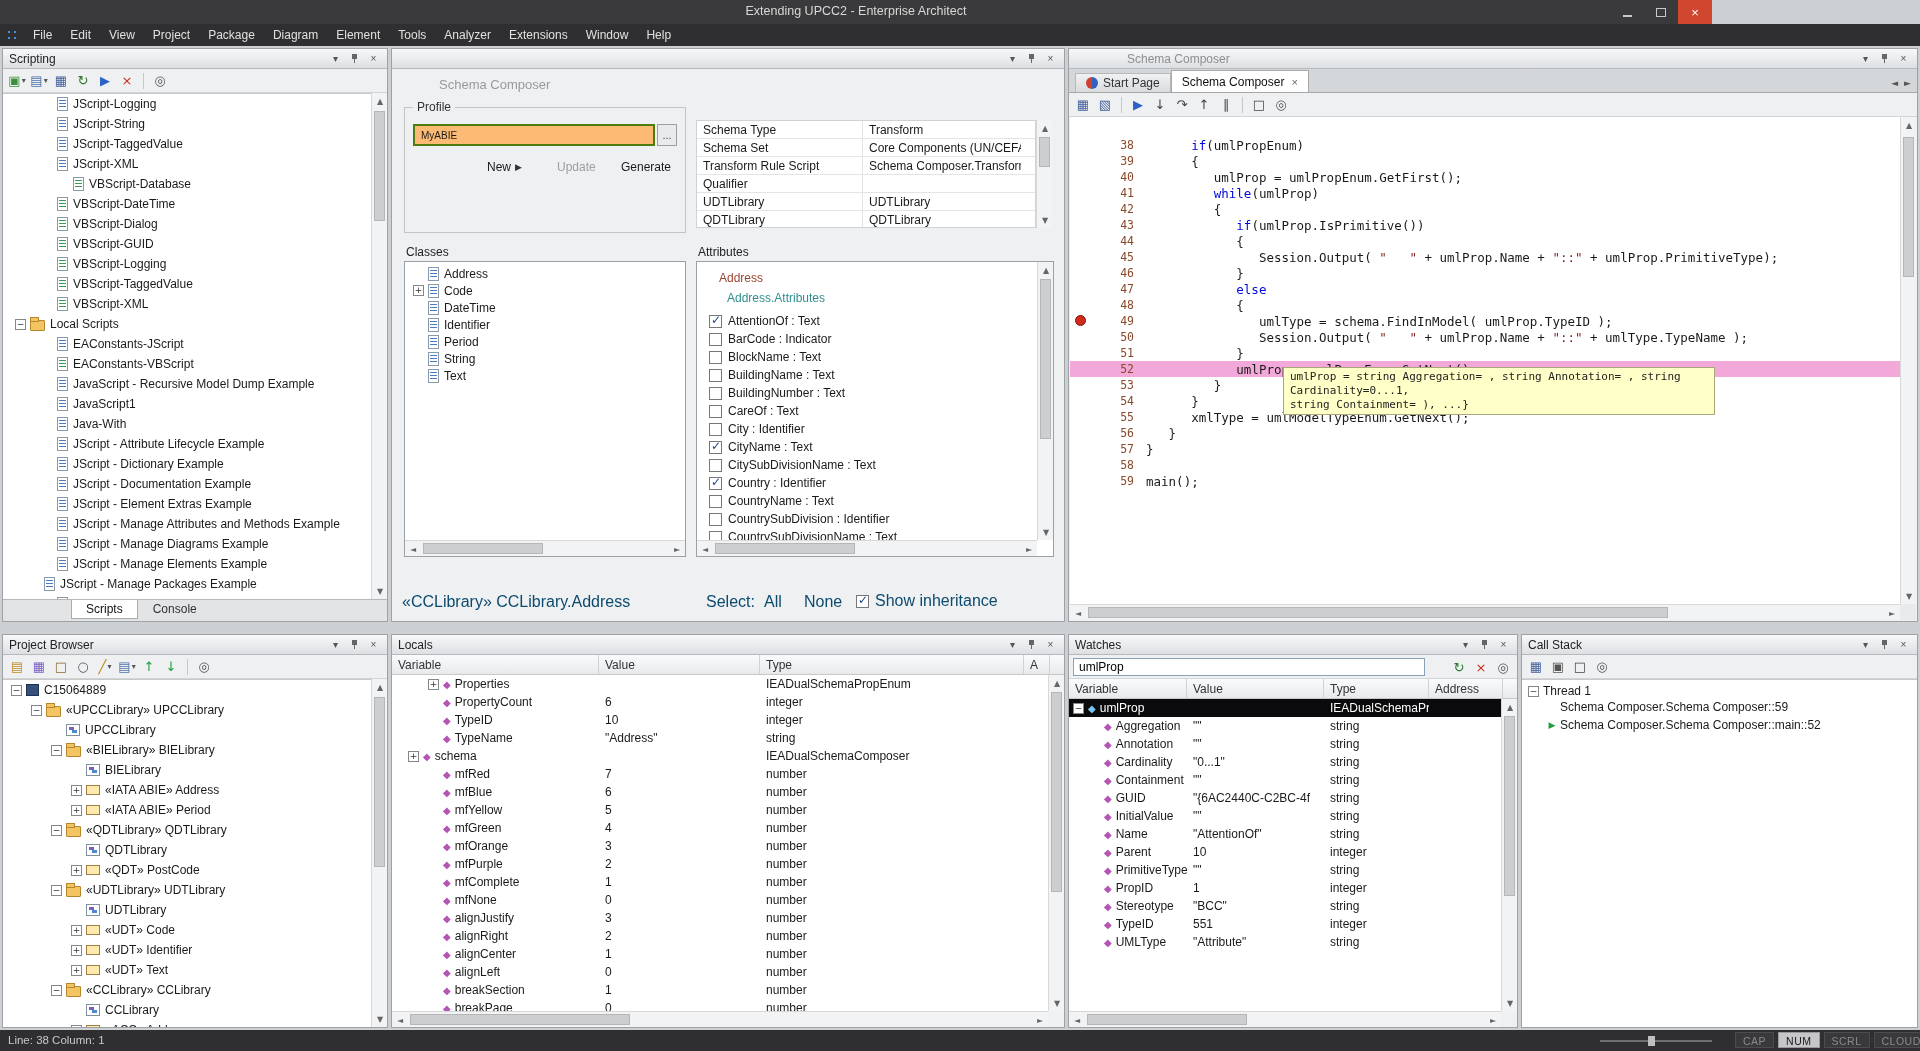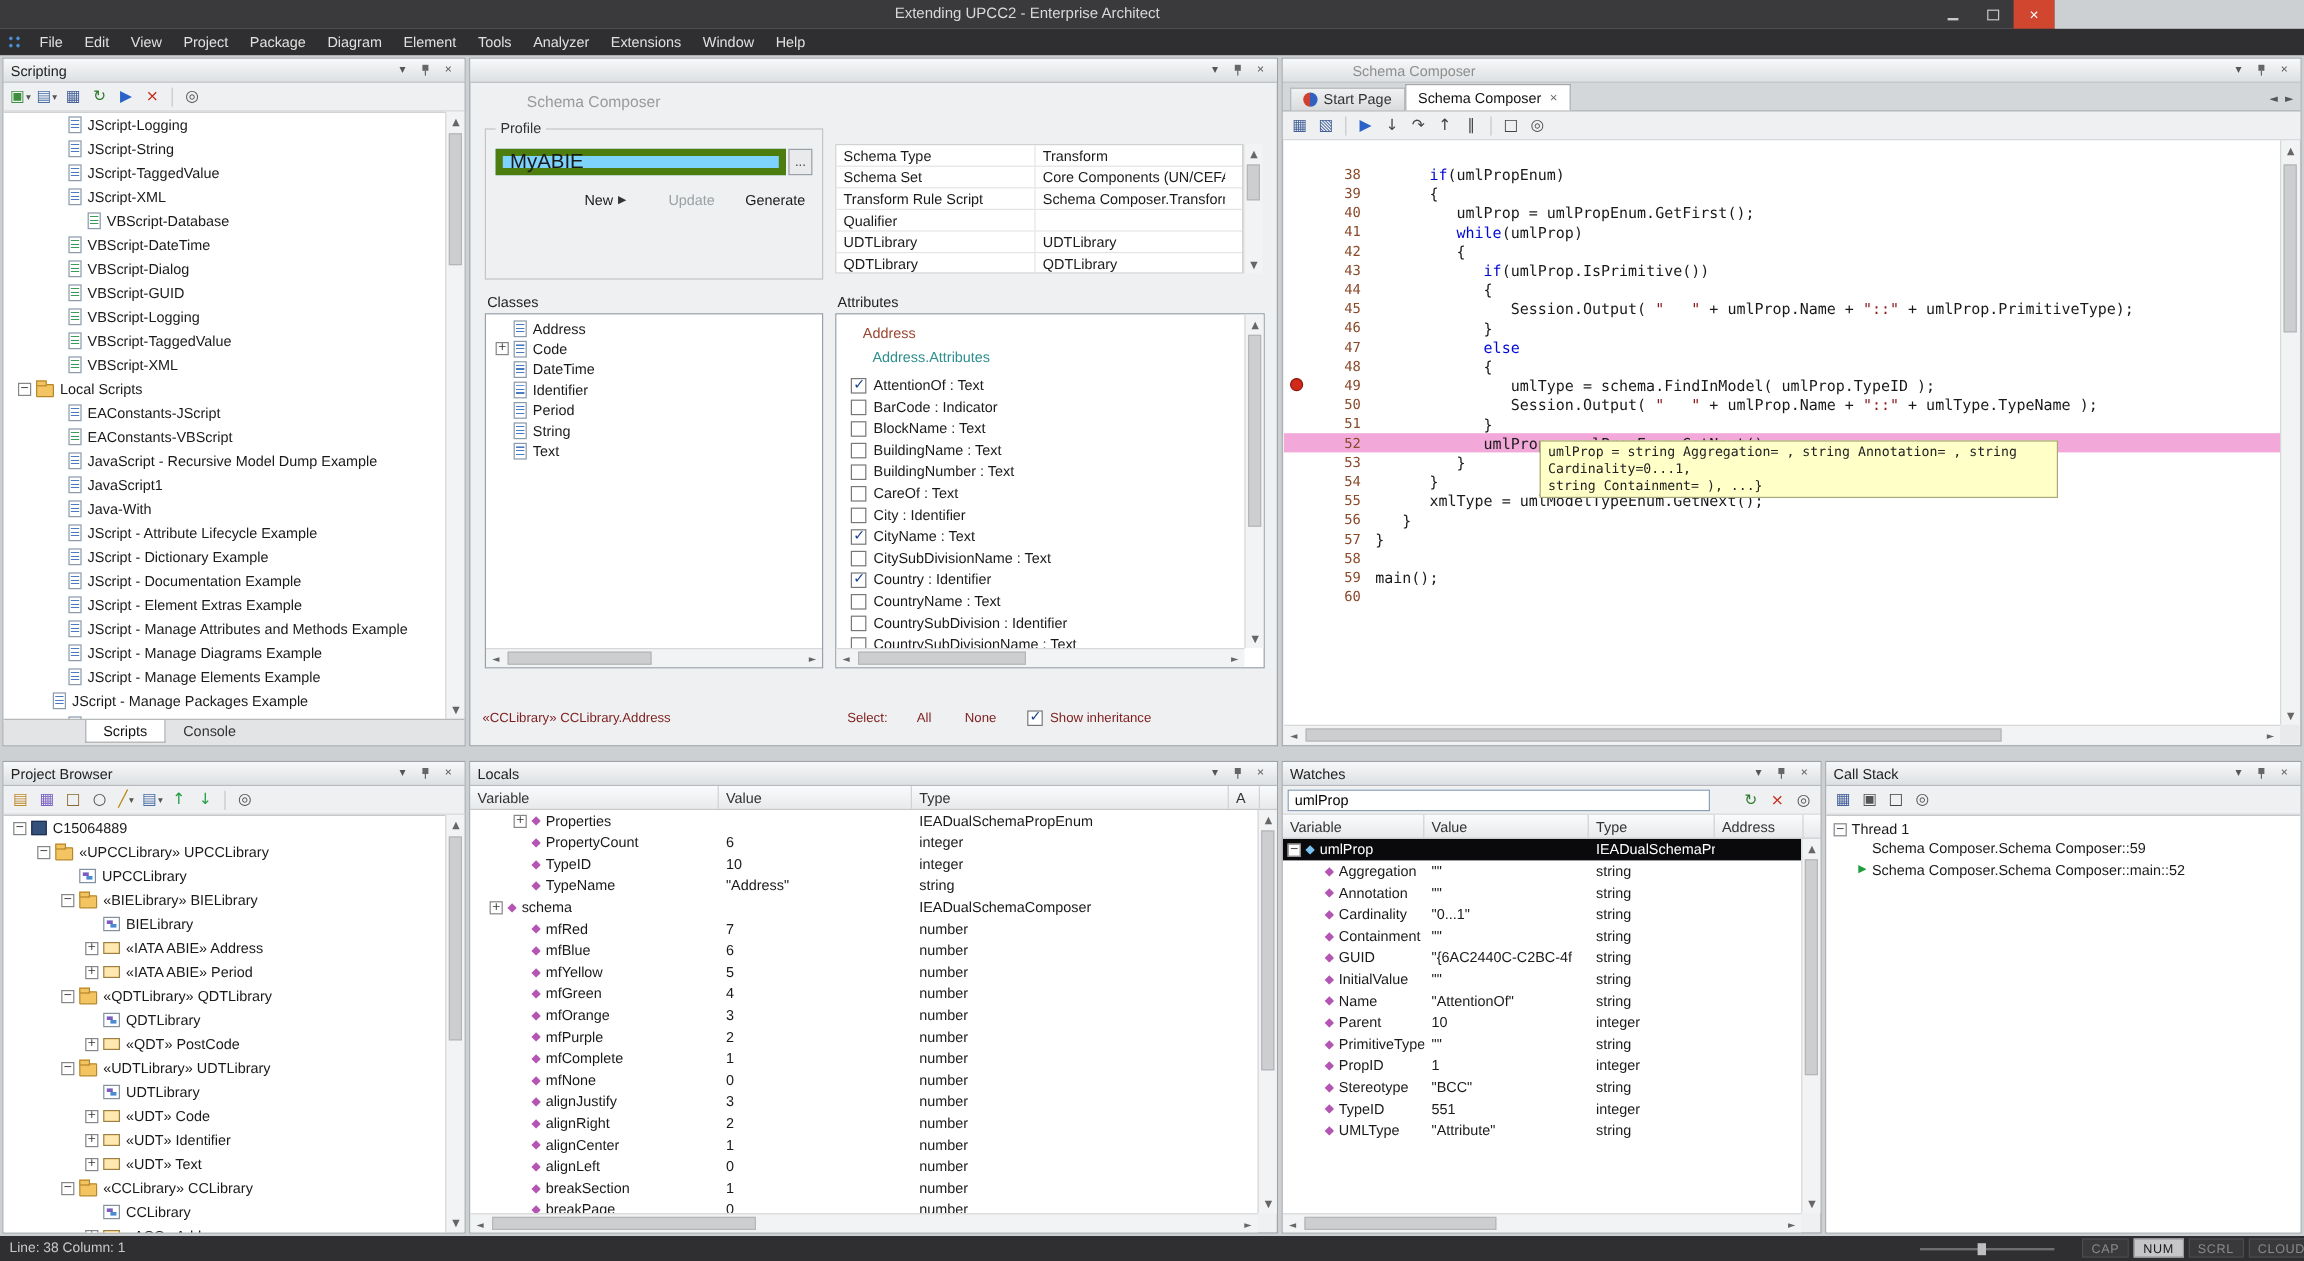--- a/index.html
+++ b/index.html
@@ -63,38 +63,38 @@
 .sb-thumb{position:absolute;background:#cdced0;border:1px solid #b4b6b8}
 .sb-corner{position:absolute;width:16px;height:16px;background:#e8eaec}
 
 .btabs{position:absolute;left:0;right:0;bottom:0;height:22px;background:#e2e4e6;border-top:1px solid #b6b8ba;display:flex;align-items:flex-start;padding-left:68px}
 .btab{padding:2px 14px;font-size:12px;color:#333;border:1px solid transparent;border-top:none}
 .btab.active{background:#fff;border-color:#a9abad;color:#111}
 
 .caption{position:absolute;color:#9a9a9a;font-size:13px}
 .gbox{position:absolute;border:1px solid #c2c4c6}
 .gbox-legend{position:absolute;top:-8px;left:8px;background:#eef0f2;padding:0 4px;color:#333}
-.field{position:absolute;background:#7dd3fc;border:6px solid #4d7c0f;display:flex;align-items:center;padding-left:6px;font-size:17px}
+.field{position:absolute;background:#fdba74;border:2px solid #4d7c0f;display:flex;align-items:center;padding-left:6px;font-size:10px}
 .mini-btn{position:absolute;background:#e8eaec;border:1px solid #98a0a8;display:flex;align-items:center;justify-content:center;font-size:11px;color:#444}
 .flatbtn{position:absolute;font-size:12px;color:#1a1a1a;display:flex;align-items:center;gap:4px}
 .flatbtn .arr{font-size:9px;color:#333}
 .flatbtn.disabled{color:#9aa0a4}
 .listbox{position:absolute;background:#fff;border:1px solid #98a0a8;overflow:hidden}
 .lb-row{height:17px;display:flex;align-items:center;white-space:nowrap;padding-left:8px}
 .pg{position:absolute;background:#fff;border:1px solid #cfd1d3;overflow:hidden}
 .pg-row{height:18px;display:flex;border-bottom:1px solid #e4e4e4}
 .pg-name{width:166px;padding:2px 6px;border-right:1px solid #e4e4e4;overflow:hidden;white-space:nowrap}
 .pg-val{width:158px;padding:2px 6px;overflow:hidden;white-space:nowrap}
 .seclabel{position:absolute;font-size:12px;color:#222}
 .attr-class-hd{position:absolute;color:#9c4531;font-size:12px}
 .attr-group-hd{position:absolute;color:#2f8f8f;font-size:12px}
 .cb{width:13px;height:13px;border:1px solid #777;background:#fff;flex:none;position:relative;margin-right:6px}
 .cb.on::after{content:"✓";font-family:"DejaVu Sans",sans-serif;position:absolute;left:1px;top:-3px;font-size:12px;color:#17428f;font-weight:bold}
 .attr-row{height:18px;display:flex;align-items:center;white-space:nowrap;padding-left:12px}
-.cfooter{position:absolute;font-size:11px;color:#7f1d1d;white-space:nowrap}
+.cfooter{position:absolute;font-size:16px;color:#0c4a6e;white-space:nowrap}
 
 .etabs{position:absolute;left:0;right:0;top:20px;height:24px;background:#d4d7da;border-bottom:1px solid #a6a8aa;display:flex;align-items:flex-end;padding-left:6px}
 .etab{display:inline-flex;align-items:center;height:19px;padding:0 10px;margin-top:4px;background:linear-gradient(#f0f1f2,#d9dbdd);border:1px solid #b6b8ba;border-bottom:none;font-size:12px;color:#333}
 .etab.active{height:22px;margin-top:2px;background:#fff;border-color:#a6a8aa;color:#111}
 .etab-x{margin-left:7px;color:#666;font-size:11px}
 .etab-arrows{margin-left:auto;margin-bottom:4px;margin-right:6px;color:#555;font-size:9px;display:flex;gap:6px}
 #editor-toolbar{position:absolute;left:0;right:0;top:44px}
 #code-area{position:absolute;left:1px;top:68px;right:17px;bottom:17px;background:#fff;overflow:hidden;
   font-family:"DejaVu Sans Mono","Liberation Mono",monospace;font-size:12.5px}
 #code-lines{padding-top:20px}
@@ -574,21 +574,20 @@
         <div class="code-row"><span class="gutter"><span class="lnum">50</span></span><span>               Session.Output( <span class="tk-s">"   "</span> + umlProp.Name + <span class="tk-s">"::"</span> + umlType.TypeName );</span></div>
         <div class="code-row"><span class="gutter"><span class="lnum">51</span></span><span>            }</span></div>
         <div class="code-row current"><span class="gutter"><span class="lnum">52</span></span><span>            umlProp = umlPropEnum.GetNext();</span></div>
         <div class="code-row"><span class="gutter"><span class="lnum">53</span></span><span>         }</span></div>
         <div class="code-row"><span class="gutter"><span class="lnum">54</span></span><span>      }</span></div>
         <div class="code-row"><span class="gutter"><span class="lnum">55</span></span><span>      xmlType = umlModelTypeEnum.GetNext();</span></div>
         <div class="code-row"><span class="gutter"><span class="lnum">56</span></span><span>   }</span></div>
         <div class="code-row"><span class="gutter"><span class="lnum">57</span></span><span>}</span></div>
         <div class="code-row"><span class="gutter"><span class="lnum">58</span></span><span></span></div>
         <div class="code-row"><span class="gutter"><span class="lnum">59</span></span><span>main();</span></div>
-        <div class="code-row"><span class="gutter"><span class="lnum">60</span></span><span></span></div>
       </div>
     <div id="dbg-tooltip">
       <div>umlProp =  string Aggregation= , string Annotation= , string Cardinality=0...1,</div>
       <div>string Containment= ), ...}</div>
     </div>
   </div>
   <div class="sb-v" style="right:1px;top:68px;bottom:17px">
     <span class="sb-btn glyph" style="top:0">▲</span>
     <span class="sb-btn glyph" style="bottom:0">▼</span>
     <span class="sb-thumb" style="left:2px;right:2px;top:20px;height:140px"></span>

